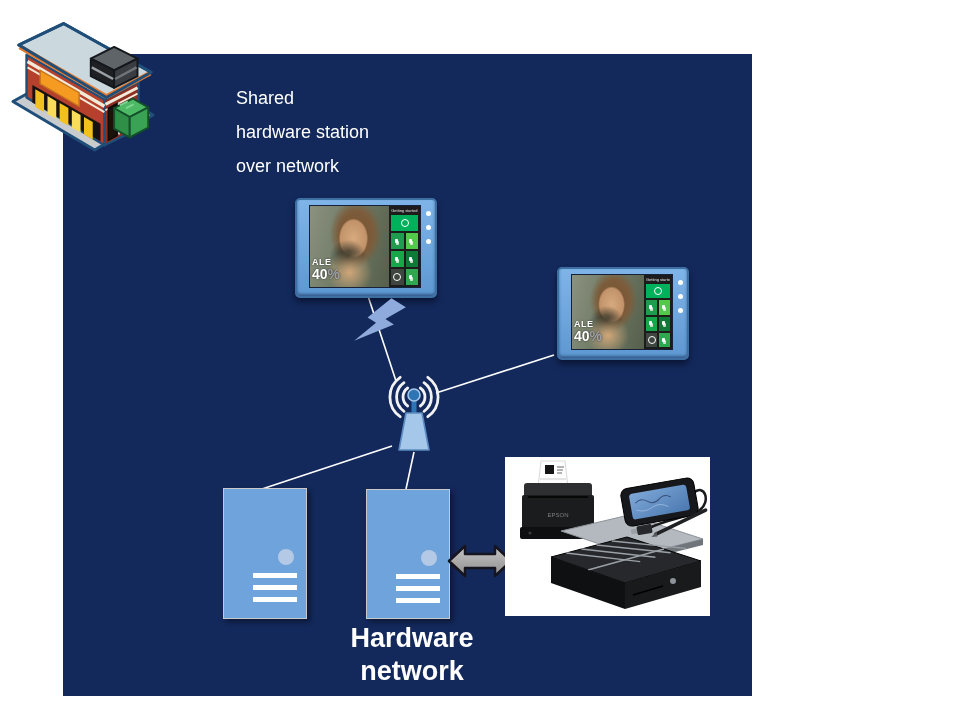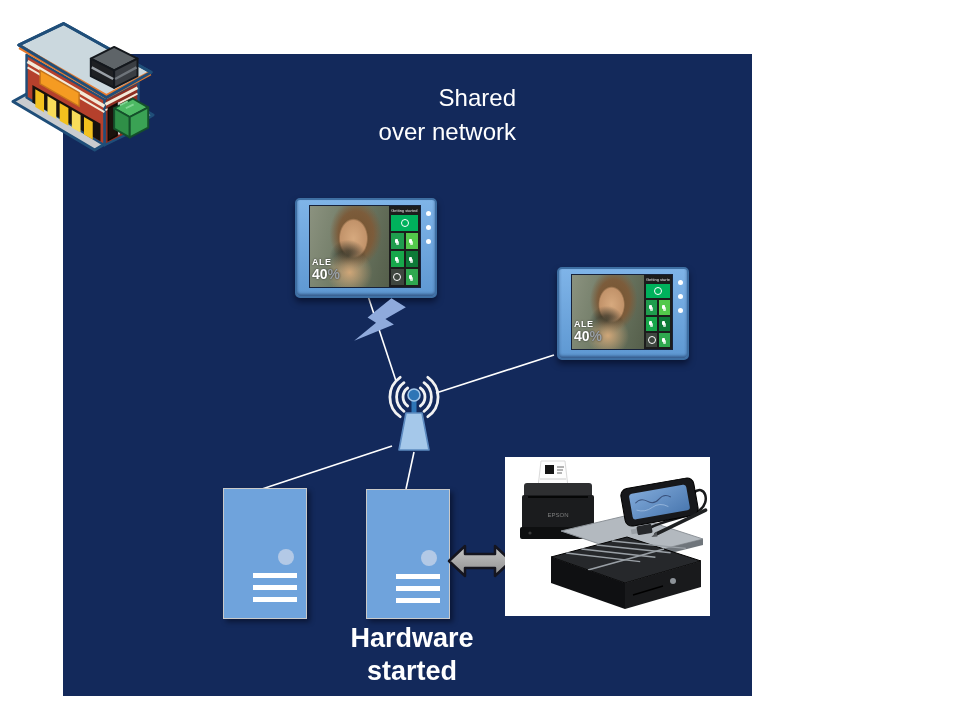--- a/index.html
+++ b/index.html
@@ -2,22 +2,22 @@
 <html style="--canvas-bg: #FFFFFF; --panel-navy: #13295B; --device-blue: #6FA3DC; --antenna-light-blue: #A5C8EA; --antenna-dark-blue: #2E75B6; --lightning-blue: #8FAADC; --connector-white: #FFFFFF; --arrow-gray-light: #C6C6C6; --arrow-gray-dark: #8F8F8F; --arrow-outline: #15151F; --tile-panel-bg: #1C1C1C; --tile-green-bright: #00B15C; --tile-green-mid: #1F9D4E; --tile-green-light: #53C94B; --tile-green-deep: #0E7A38; --tile-dark: #3E463F;"><head>
 <meta charset="utf-8">
 <style>
   html,body{margin:0;padding:0;background:#fff;}
   .stage{position:relative;width:960px;height:717px;background:var(--canvas-bg,#fff);
          font-family:"Liberation Sans",sans-serif;overflow:hidden;}
   .blue-rect{position:absolute;left:63px;top:54px;width:689px;height:642px;
              background:var(--panel-navy,#13295B);}
   .lines-layer{position:absolute;left:0;top:0;width:960px;height:717px;pointer-events:none;}
 
-  .title{position:absolute;left:236px;top:81px;width:280px;text-align:right;
-         color:#fff;font-size:24px;line-height:34px;}
+  .title{position:absolute;left:236px;top:81px;width:280px;text-align:left;
+         color:#fff;font-size:18px;line-height:34px;}
   .lbl{position:absolute;color:#fff;font-size:27px;line-height:33px;text-align:center;}
   .lbl-retail{left:95px;top:523px;width:125px;}
   .lbl-hw{left:332px;top:622px;width:160px;font-weight:bold;}
 
   
   .tablet{position:absolute;border-radius:5px;border:2px solid #3E6FA3;
           background:linear-gradient(180deg,#7FB4E8 0%,#5E98D2 100%);
           box-shadow:0 4px 6px rgba(0,0,15,.5), inset 0 -2px 3px rgba(20,40,80,.55);}
   .tab1{left:295px;top:198px;width:138px;height:96px;}
   .tab2{left:557px;top:267px;width:128px;height:89px;}
@@ -105,20 +105,21 @@
     <g stroke="#14502B" stroke-width="2" stroke-linejoin="round">
       <polygon points="112,103 131,93 147,102 128,112" fill="#4DB964"></polygon>
       <polygon points="112,103 128,112 128,133 112,124" fill="#2F8F47"></polygon>
       <polygon points="128,112 147,102 147,123 128,133" fill="#3AA254"></polygon>
     </g>
     <path d="M118,100 L126,96 M124,103 L132,99" stroke="#7FD592" stroke-width="2" fill="none"></path>
   </svg>
 
   <div class="title">
     <div>Shared</div>
+    <div>hardware station</div>
     <div>over network</div>
   </div>
 
   <div class="tablet tab1">
     <div class="screen">
       <div class="photo">
         <span class="sale">ALE</span>
         <span class="disc"><b>40</b><i>%</i></span>
       </div>
       <div class="tiles">
@@ -241,21 +242,21 @@
         <i></i>
         <i></i>
         <i></i>
       </span>
   </div>
 
   <div class="lbl lbl-retail">
   </div>
   <div class="lbl lbl-hw">
     <div>Hardware</div>
-    <div>started</div>
+    <div>network</div>
   </div>
 
   <svg class="abs" style="left:446px;top:539px;width:68px;height:44px" viewBox="0 0 68 44">
     <defs>
       <linearGradient id="agrad" x1="0" y1="0" x2="0" y2="1">
         <stop offset="0" stop-color="#C6C6C6"></stop>
           <stop offset="1" stop-color="#8F8F8F"></stop>
       </linearGradient>
     </defs>
     <polygon points="3,22 19,7 19,15 49,15 49,7 65,22 49,37 49,29 19,29 19,37" fill="url(#agrad)" stroke="var(--arrow-outline,#15151F)" stroke-width="2.5" stroke-linejoin="round"></polygon>

